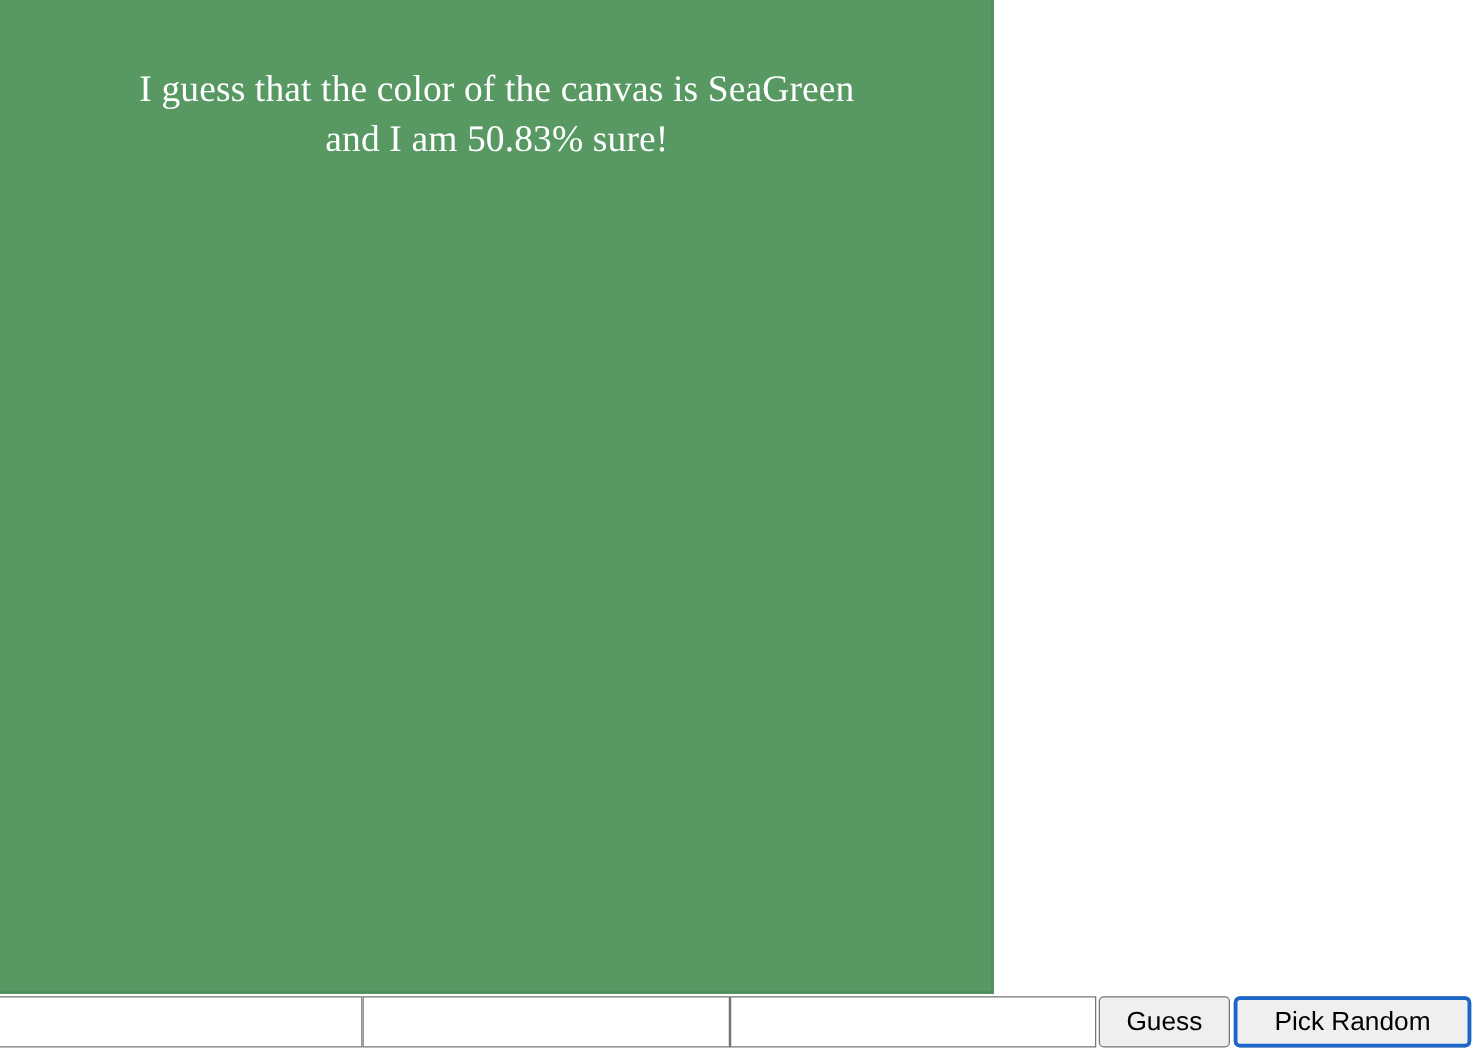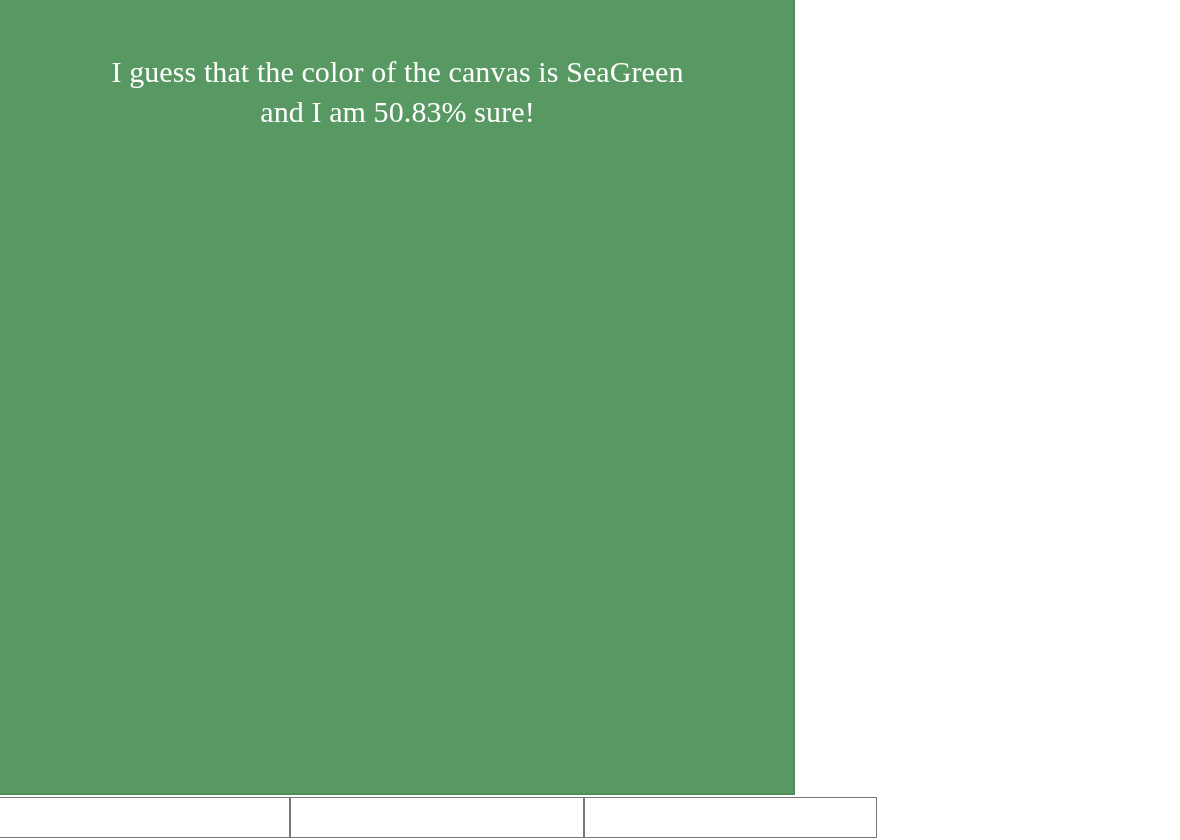--- a/index.html
+++ b/index.html
@@ -125,17 +125,19 @@
   </div>
 
   <div id="control-bar">
 
     <input class="text-input" id="input-one" type="text" value="" style="">
 
     <input class="text-input" id="input-two" type="text" value="" style="">
 
     <input class="text-input" id="input-three" type="text" value="" style="">
 
+    <button class="btn" id="guess-button">Guess</button>
 
+    <button class="btn" id="pick-random-button">Pick Random</button>
 
   </div>
 
 </div>
 
 </body></html>

